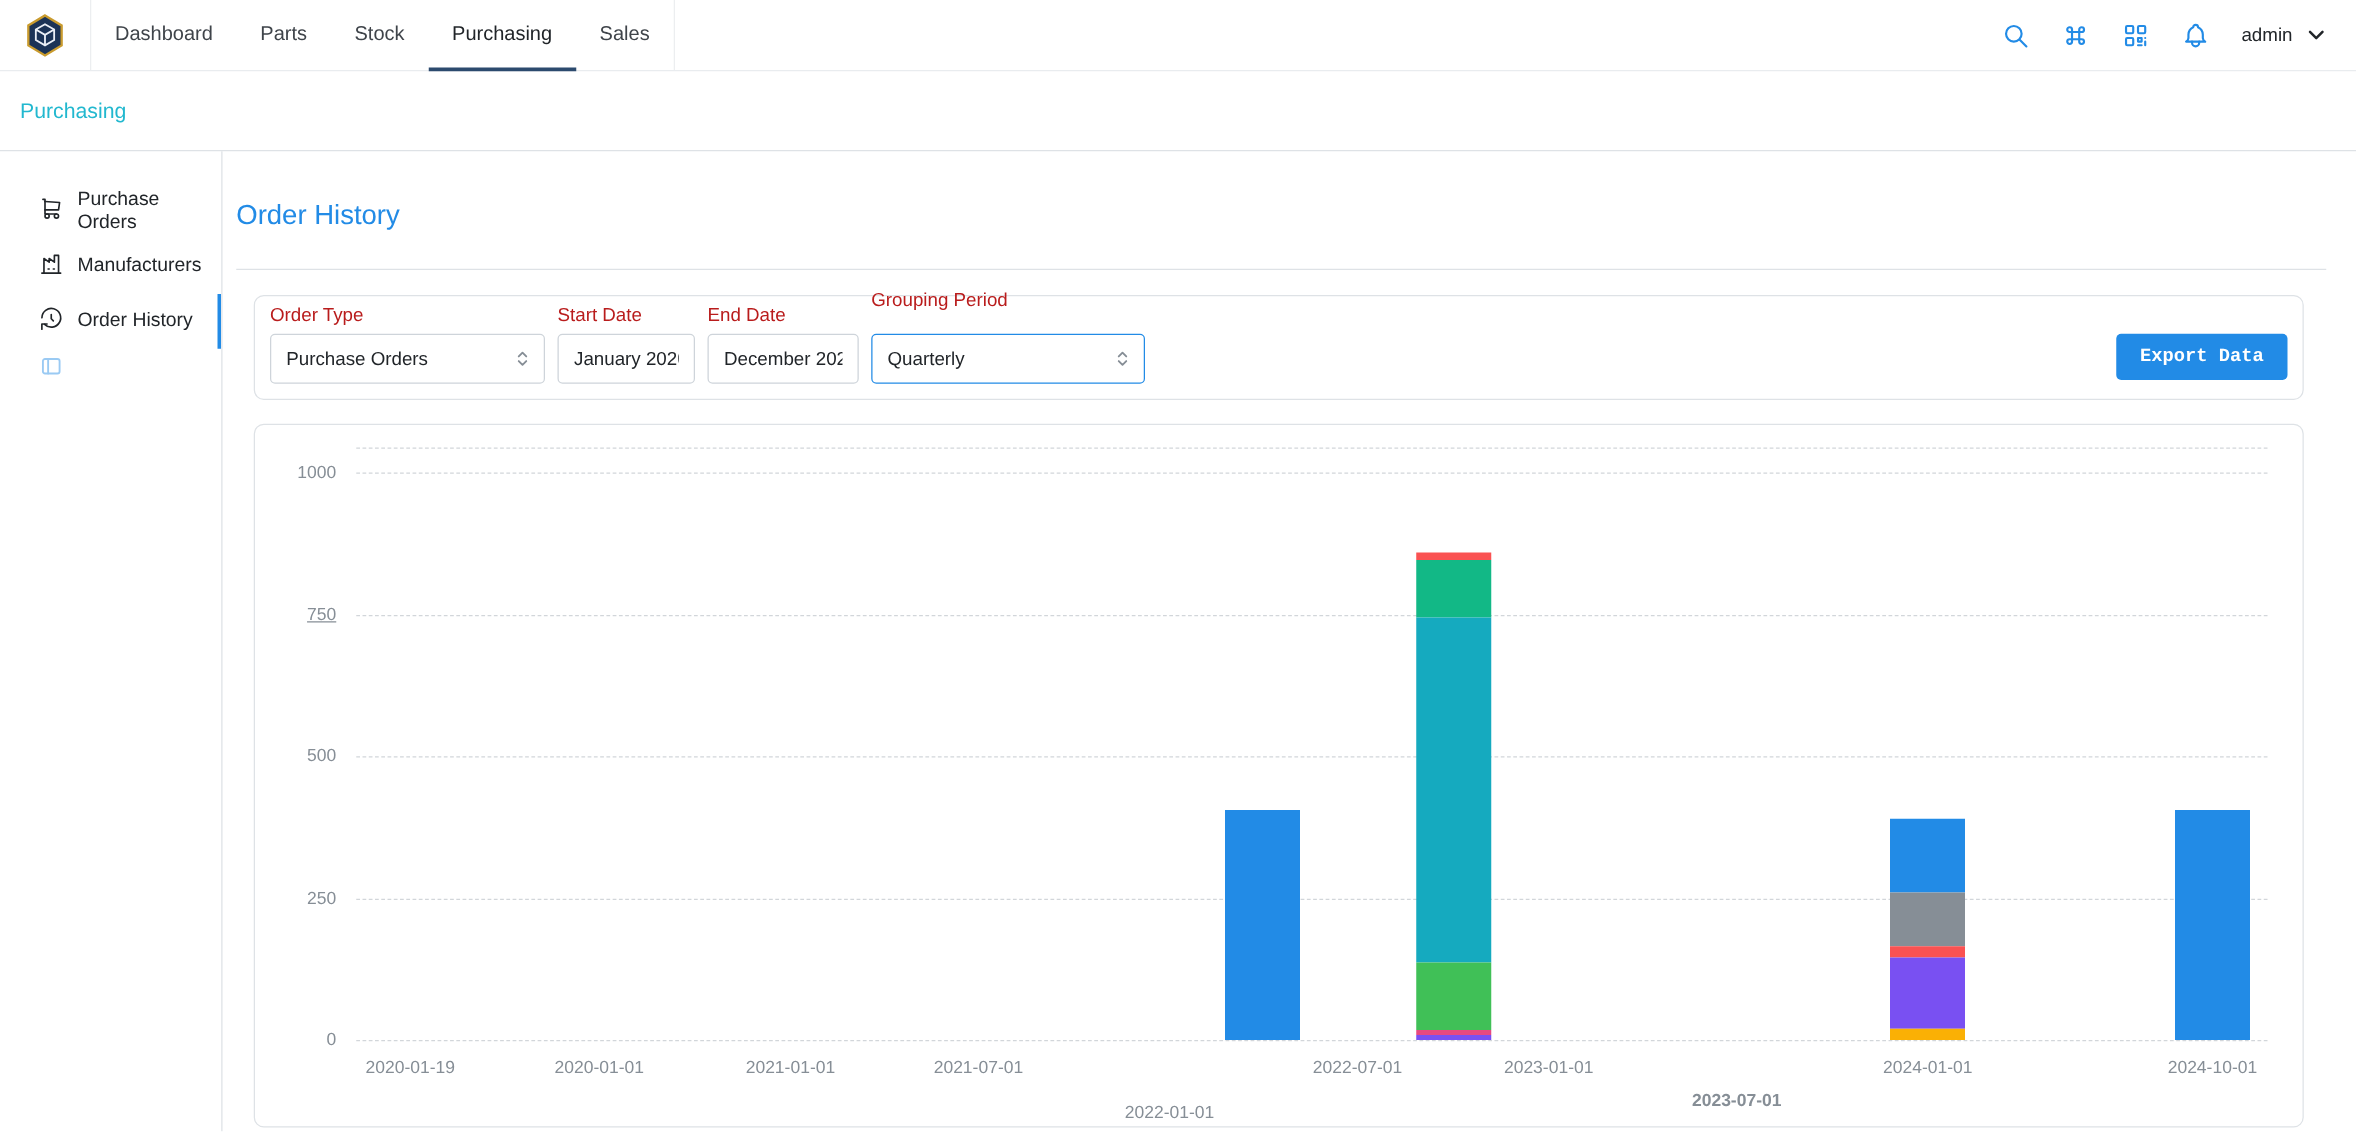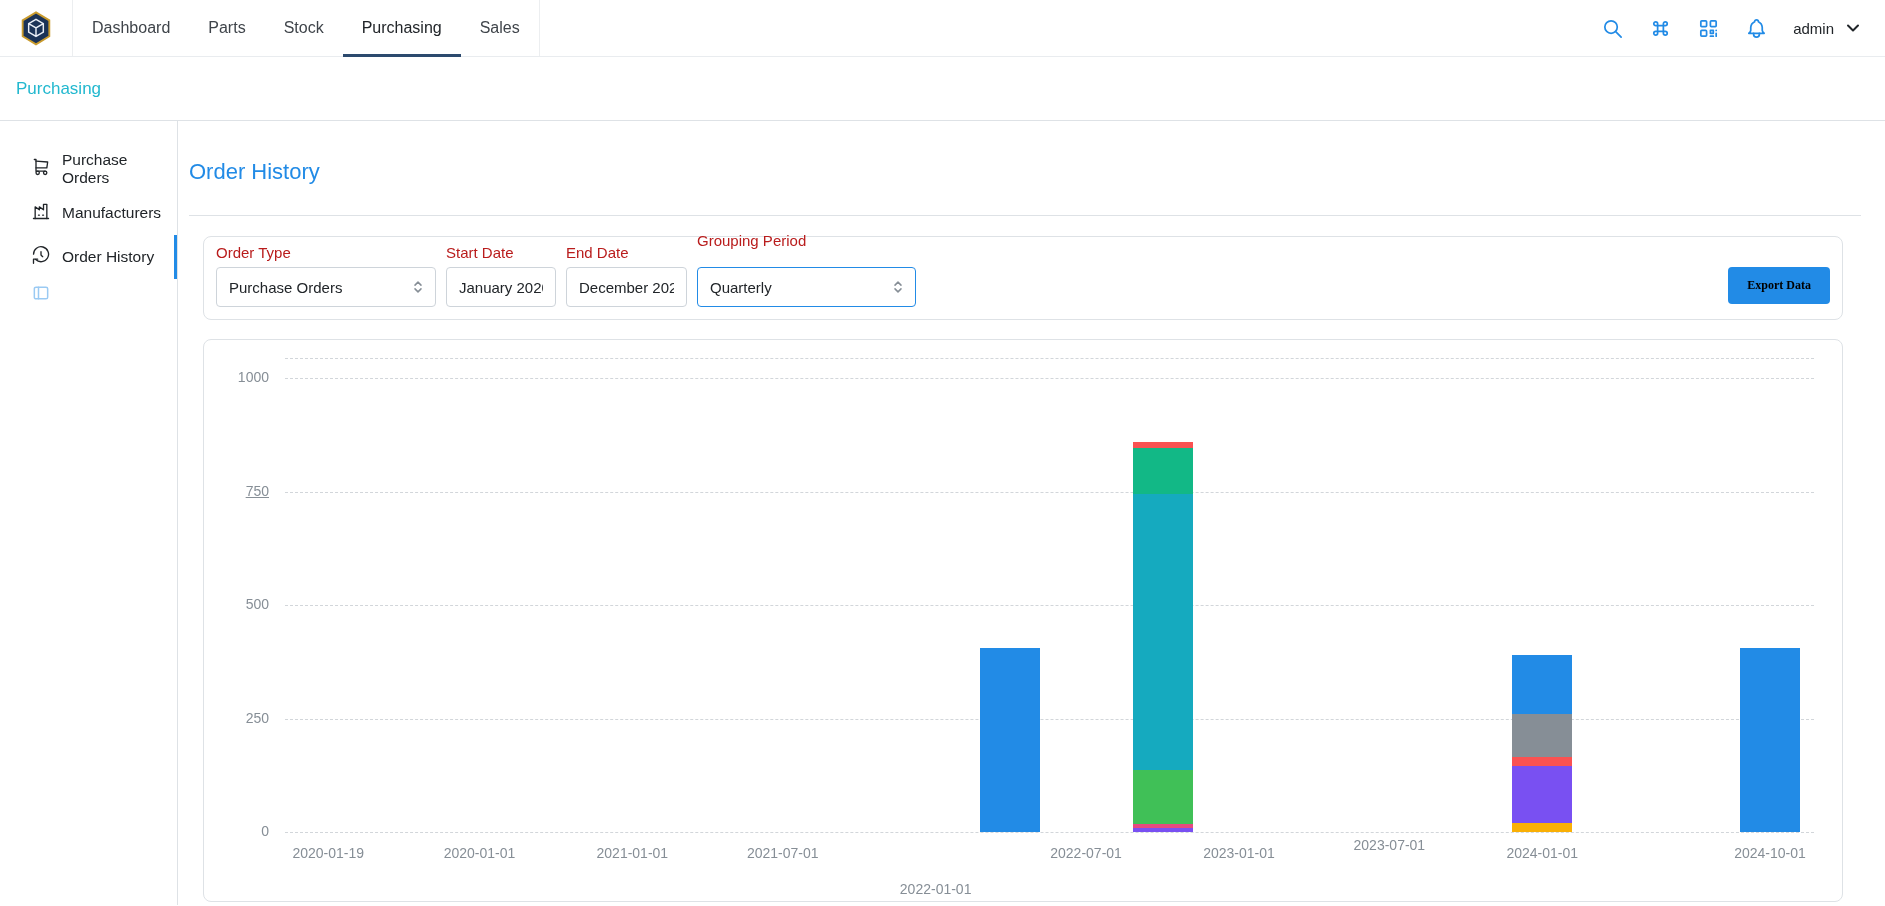--- a/index.html
+++ b/index.html
@@ -50,22 +50,22 @@
   .field-label { font-size:15px; font-weight:400; color:#b91c1c; margin-bottom:6px; }
   .control { height:40px; border:1px solid #ced4da; border-radius:4px; background:#fff;
     display:flex; align-items:center; padding:0 12px; font-size:15px; color:#212529;
     font-family:"Liberation Sans", sans-serif; }
   .select { justify-content:space-between; padding-right:8px; cursor:pointer; }
   .select.focused { border-color:#228be6;margin-top:12px; }
   .chevrons { width:18px; height:18px; color:#868e96; display:inline-flex; flex-shrink:0; }
   .chevrons svg { width:100%; height:100%; }
   input.control { outline:none; }
   .export-btn { margin-left:auto; align-self:center; margin-top:16px; height:37px; padding:0 19px;
-    background:#228be6; color:#000000; border:none; border-radius:4px; font-size:12px; font-weight:600;
-    font-family:Liberation Serif, serif; cursor:pointer; }
+    background:#228be6; color:#ffffff; border:none; border-radius:4px; font-size:15px; font-weight:600;
+    font-family:Liberation Mono, monospace; cursor:pointer; }
 
   
   .chart-card { margin:19px 42px 0 25px; height:563px; border:1px solid #dee2e6; border-radius:8px;
     position:relative; overflow:hidden; }
   #chart { position:absolute; inset:0; }
   .gridline { position:absolute; height:0; border-top:1px dashed #d2d6da; }
   .ytick { position:absolute; font-size:14px; color:#868e96; text-align:right; }
   .xtick { position:absolute; font-size:14px; color:#868e96; text-align:center; }
   .bar { position:absolute; display:flex; flex-direction:column; cursor:pointer; }
   .bar-seg { width:100%; }
@@ -223,21 +223,21 @@
           <div class="ytick" style="left: 0px; width: 65px; top: 256.206px;">500</div>
           <div class="ytick" style="left: 0px; width: 65px; top: 142.809px; text-decoration: underline;">750</div>
           <div class="ytick" style="left: 0px; width: 65px; top: 29.4115px;">1000</div>
           <div class="xtick" style="left: 64.2109px; width: 120px; top: 505px;">2020-01-19</div>
           <div class="xtick" style="left: 215.449px; width: 120px; top: 505px;">2020-01-01</div>
           <div class="xtick" style="left: 368.349px; width: 120px; top: 505px;">2021-01-01</div>
           <div class="xtick" style="left: 518.756px; width: 120px; top: 505px;">2021-07-01</div>
           <div class="xtick" style="left: 671.656px; width: 120px; top: 505px; margin-top: 36px;">2022-01-01</div>
           <div class="xtick" style="left: 822.063px; width: 120px; top: 505px;">2022-07-01</div>
           <div class="xtick" style="left: 974.963px; width: 120px; top: 505px;">2023-01-01</div>
-          <div class="xtick" style="left: 1125.37px; width: 120px; top: 497px;">2023-07-01</div>
+          <div class="xtick" style="left: 1125.37px; width: 120px; top: 532px; font-weight: bold;">2023-07-01</div>
           <div class="xtick" style="left: 1278.27px; width: 120px; top: 505px;">2024-01-01</div>
           <div class="xtick" style="left: 1505.96px; width: 120px; top: 505px;">2024-10-01</div>
           <div class="bar" style="left: 776.444px; width: 60px; top: 308.297px; height: 183.703px;">
             <div class="bar-seg" style="height: 100%; background: rgb(34, 139, 230);"></div>
           </div>
           <div class="bar" style="left: 928.513px; width: 60px; top: 101.914px; height: 390.086px;">
             <div class="bar-seg" style="height: 1.62791%; background: rgb(250, 82, 82);"></div>
             <div class="bar-seg" style="height: 11.6279%; background: rgb(18, 184, 134);"></div>
             <div class="bar-seg" style="height: 70.9302%; background: rgb(21, 170, 191);"></div>
             <div class="bar-seg" style="height: 13.7209%; background: rgb(64, 192, 87);"></div>

